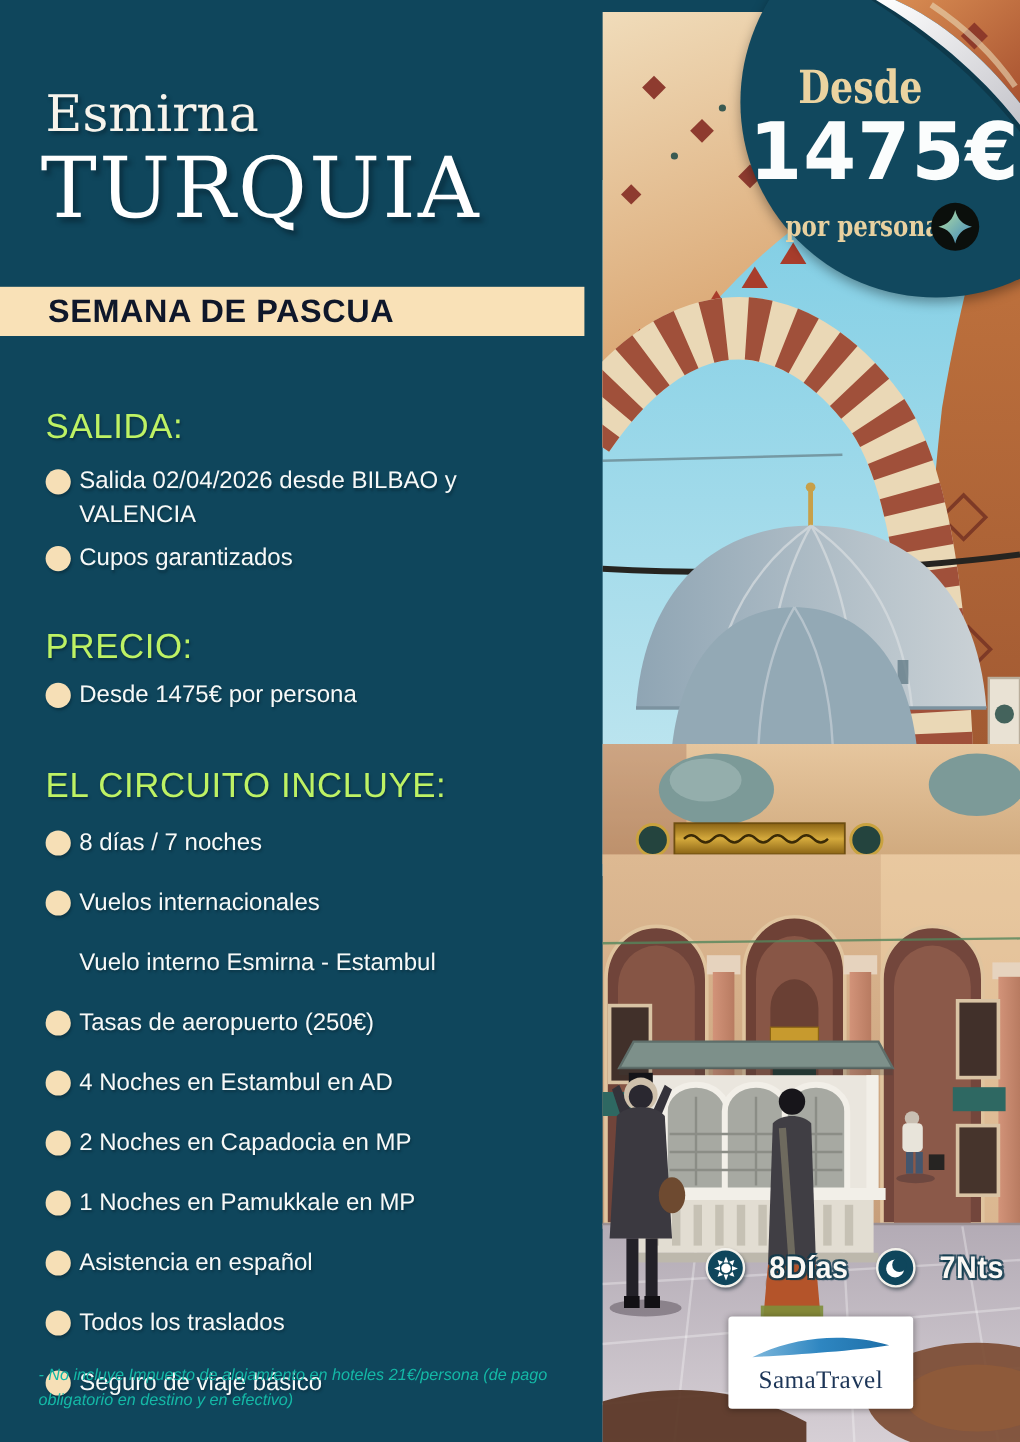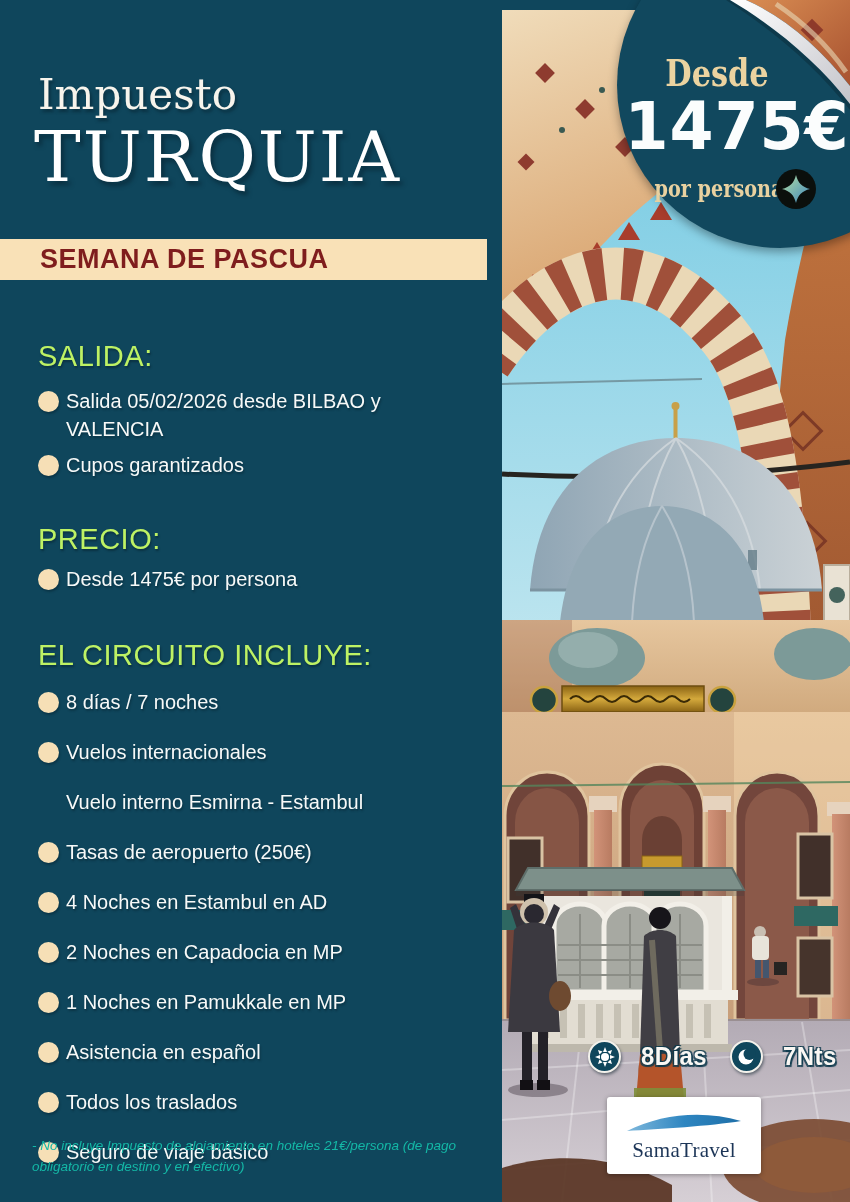--- a/index.html
+++ b/index.html
@@ -12,21 +12,21 @@
     font-family:"DejaVu Serif", serif; font-size:42px; color:#F7F4EC;
     text-shadow:2px 3px 3px rgba(6,30,42,.5);
   }
   .title-big {
     position:absolute; left:34px; top:116px;
     font-family:"DejaVu Serif", serif; font-size:70px; color:#FFFFFF; letter-spacing:2px;
     text-shadow:3px 4px 4px rgba(6,30,42,.55);
   }
   .banner {
     position:absolute; left:0; top:239px; width:487px; height:41px;
-    background:#F9E1B7; color:#7f1d1d;
+    background:#F9E1B7; color:#0f172a;
     font-size:27px; font-weight:bold; letter-spacing:.5px;
     line-height:41px; padding-left:40px;
   }
   .section-heading {
     position:absolute; left:38px;
     font-size:29px; color:#bef264; letter-spacing:.5px;
     text-shadow:1px 2px 2px rgba(6,30,42,.5);
   }
   .h-salida { top:340px; }
   .h-precio { top:523px; }
@@ -321,27 +321,27 @@
       <g>
         <circle cx="258" cy="922" r="6" fill="#C9BFB2"></circle>
         <rect x="250" y="926" width="17" height="24" rx="4" fill="#E8E4DA"></rect>
         <rect x="253" y="950" width="6" height="18" fill="#44566E"></rect>
         <rect x="261" y="950" width="6" height="18" fill="#44566E"></rect>
         <rect x="272" y="952" width="13" height="13" fill="#262422"></rect>
       </g>
     </svg>
   </div>
 
-  <div class="title-small">Impuesto</div>
+  <div class="title-small">Esmirna</div>
   <div class="title-big">TURQUIA</div>
   <div class="banner">SEMANA DE PASCUA</div>
 
   <div class="section-heading h-salida">SALIDA:</div>
   <ul class="blist l-salida">
-    <li><span class="dot"></span><span>Salida 05/02/2026 desde BILBAO y VALENCIA</span></li>
+    <li><span class="dot"></span><span>Salida 02/04/2026 desde BILBAO y VALENCIA</span></li>
     <li><span class="dot"></span><span>Cupos garantizados</span></li>
   </ul>
 
   <div class="section-heading h-precio">PRECIO:</div>
   <ul class="blist l-precio">
     <li><span class="dot"></span><span>Desde 1475€ por persona</span></li>
   </ul>
 
   <div class="section-heading h-circuito">EL CIRCUITO INCLUYE:</div>
   <ul class="blist l-circuito">

